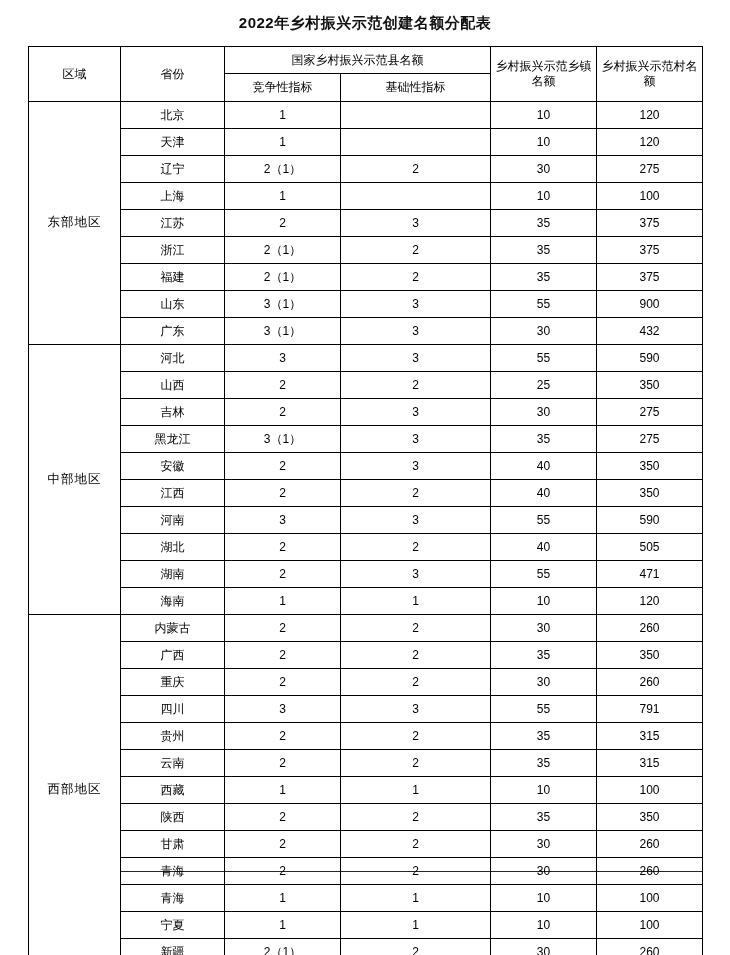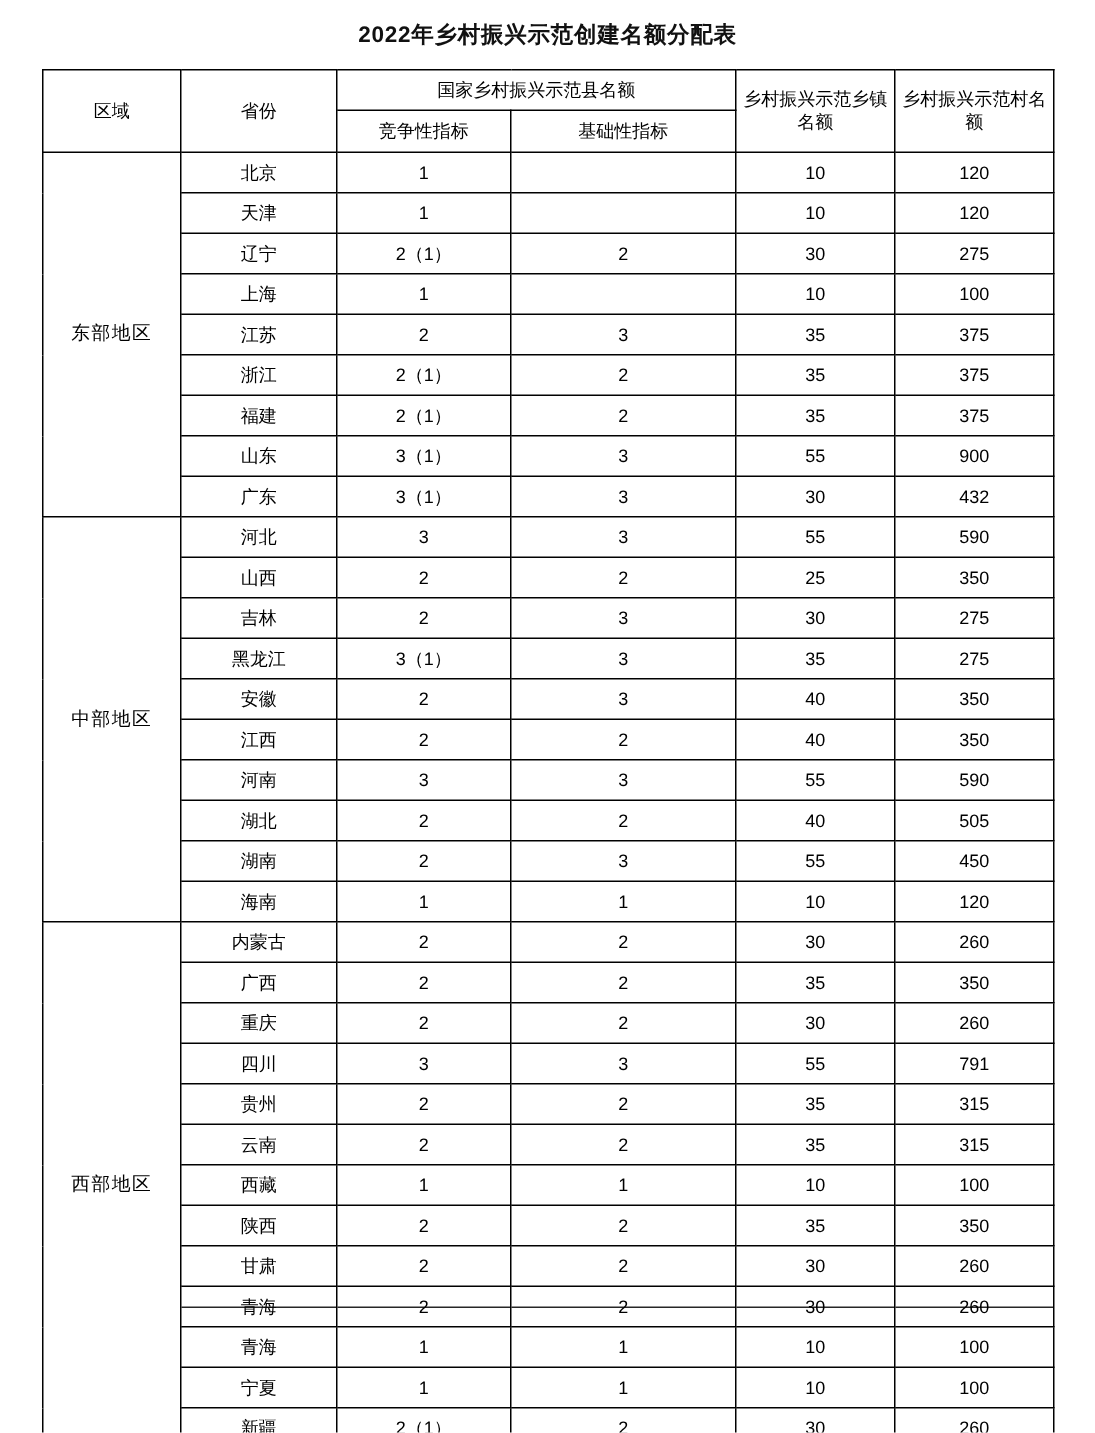--- a/index.html
+++ b/index.html
@@ -227,21 +227,21 @@
         <td>2</td>
         <td>2</td>
         <td>40</td>
         <td>505</td>
       </tr>
       <tr>
         <td>湖南</td>
         <td>2</td>
         <td>3</td>
         <td>55</td>
-        <td>450</td>
+        <td>471</td>
       </tr>
       <tr>
         <td>海南</td>
         <td>1</td>
         <td>1</td>
         <td>10</td>
         <td>120</td>
       </tr>
 
       <tr>

